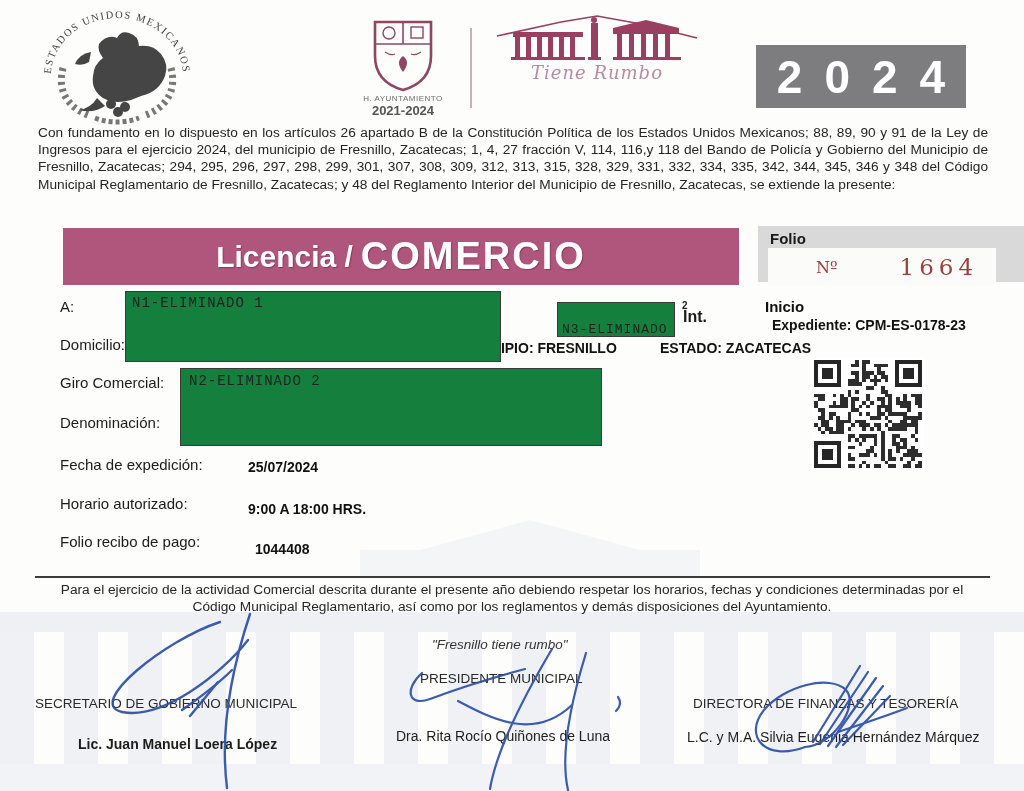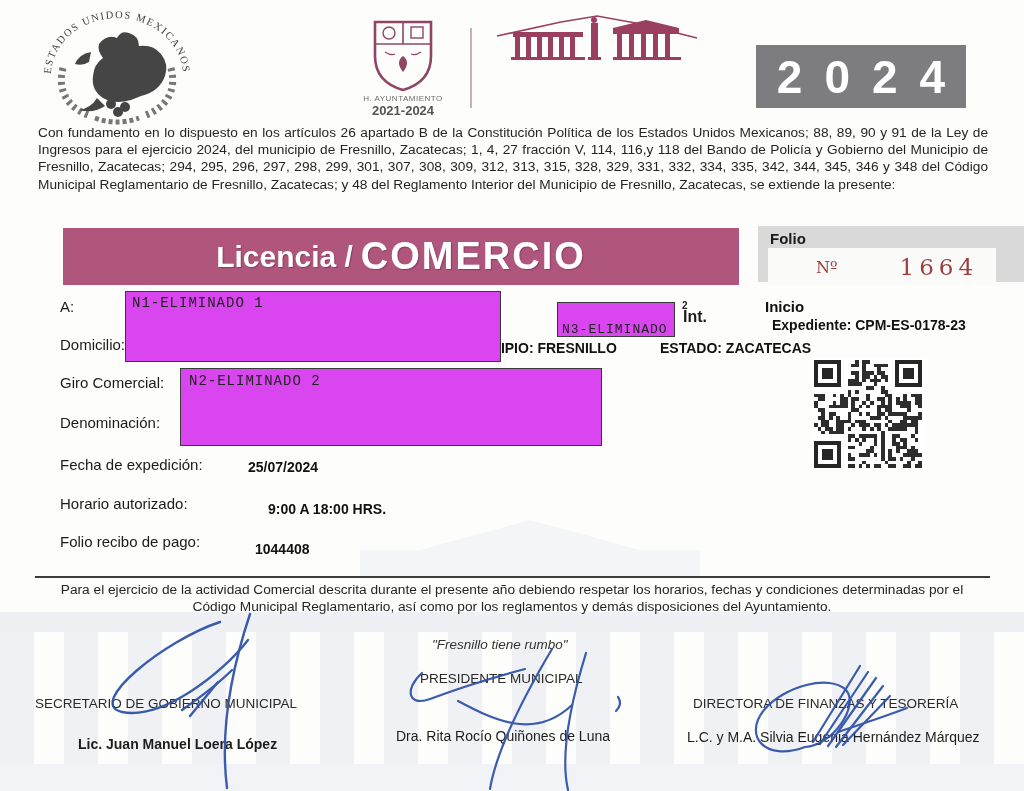--- a/index.html
+++ b/index.html
@@ -40,21 +40,21 @@
   .folio-panel{left:758px;top:226px;width:252px;height:56px;background:#d9d9d9;padding-left:47px;}
   .folio-label{position:absolute;left:12px;top:4px;font-size:15px;font-weight:bold;color:#1a1a1a;}
   .folio-inner{position:absolute;left:10px;top:22px;width:228px;height:38px;background:#fbfbfa;display:flex;align-items:center;}
   .folio-no{font-family:"DejaVu Serif","Liberation Serif",serif;color:#9c3f3f;font-size:16px;margin-left:48px;}
   .folio-num{font-family:"DejaVu Serif","Liberation Serif",serif;color:#9c3f3f;font-size:23px;letter-spacing:5px;margin-left:62px;}
 
   
   .lbl{font-size:15px;color:#1b1b1b;}
   .val-b{font-size:14px;font-weight:bold;color:#111;}
   .mono{font-family:"Liberation Mono","DejaVu Sans Mono",monospace;font-size:14px;letter-spacing:1px;color:#222;}
-  .fbox{border:1.6px solid #3a3a3a;background:#d946ef;box-sizing:border-box;}
+  .fbox{border:1.6px solid #3a3a3a;background:#15803d;box-sizing:border-box;}
   .box-a{left:125px;top:291px;width:376px;height:71px;z-index:2;padding:1px 6px;}
   .box-n3{left:557px;top:302px;width:118px;height:35px;z-index:2;padding:16px 4px;}
   .box-giro{left:180px;top:368px;width:422px;height:78px;z-index:2;padding:2px 8px;}
   .municipio{left:455px;top:340px;z-index:1;}
   .estado{left:660px;top:340px;z-index:1;}
   .int-wrap{left:683px;top:308px;font-weight:bold;font-size:16px;}
   .int-wrap .sup{position:absolute;top:-8px;left:-1px;font-size:10px;font-weight:bold;}
   .qr-box{left:812px;top:358px;width:112px;height:112px;z-index:1;background:#fff;}
   .qr-grid{position:absolute;inset:2px;display:grid;grid-template-columns:repeat(29,1fr);grid-template-rows:repeat(29,1fr);}
   .qm{background:transparent;}
@@ -131,20 +131,21 @@
       <rect x="97" y="43" width="13" height="3" fill="#9a3f60"></rect>
       <rect x="122" y="14" width="66" height="6" fill="#9a3f60"></rect>
       <path d="M122,14 L155,6 L188,14 Z" fill="#9a3f60"></path>
       <rect x="126" y="20" width="5" height="23" fill="#9a3f60"></rect>
       <rect x="138" y="20" width="5" height="23" fill="#9a3f60"></rect>
       <rect x="150" y="20" width="5" height="23" fill="#9a3f60"></rect>
       <rect x="162" y="20" width="5" height="23" fill="#9a3f60"></rect>
       <rect x="174" y="20" width="5" height="23" fill="#9a3f60"></rect>
       <rect x="122" y="43" width="68" height="3" fill="#9a3f60"></rect>
     </svg>
+    <div class="logo-slogan">Tiene Rumbo</div>
   </div>
 
   <div class="abs year-box">
     <span>2024</span>
   </div>
 
   <div class="abs legal">Con fundamento en lo dispuesto en los artículos 26 apartado B de la Constitución Política de los Estados Unidos Mexicanos; 88, 89, 90 y 91 de la Ley de Ingresos para el ejercicio 2024, del municipio de Fresnillo, Zacatecas; 1, 4, 27 fracción V, 114, 116,y 118 del Bando de Policía y Gobierno del Municipio de Fresnillo, Zacatecas; 294, 295, 296, 297, 298, 299, 301, 307, 308, 309, 312, 313, 315, 328, 329, 331, 332, 334, 335, 342, 344, 345, 346 y 348 del Código Municipal Reglamentario de Fresnillo, Zacatecas; y 48 del Reglamento Interior del Municipio de Fresnillo, Zacatecas, se extiende la presente:</div>
 
   <div class="abs banner">
     <span class="lt">Licencia /</span>
@@ -1028,21 +1029,21 @@
       </div>
     <div class="qf" style="left:2px;top:2px;"></div>
     <div class="qf" style="right:2px;top:2px;"></div>
     <div class="qf" style="left:2px;bottom:2px;"></div>
   </div>
 
   <div class="abs lbl" style="left:60px;top:456px;">Fecha de expedición:</div>
   <div class="abs val-b" style="left:248px;top:459px;">25/07/2024</div>
 
   <div class="abs lbl" style="left:60px;top:495px;">Horario autorizado:</div>
-  <div class="abs val-b" style="left:248px;top:501px;margin-left:20px;">9:00 A 18:00 HRS.</div>
+  <div class="abs val-b" style="left:248px;top:501px;">9:00 A 18:00 HRS.</div>
 
   <div class="abs lbl" style="left:60px;top:533px;">Folio recibo de pago:</div>
   <div class="abs val-b" style="left:255px;top:541px;">1044408</div>
 
   <div class="abs divider-h"></div>
   <div class="abs footer-par">Para el ejercicio de la actividad Comercial descrita durante el presente año debiendo respetar los horarios, fechas y condiciones determinadas por el Código Municipal Reglamentario, así como por los reglamentos y demás disposiciones del Ayuntamiento.</div>
 
   <svg class="abs sig-svg" style="left:70px;top:612px;" width="220" height="178" viewBox="0 0 220 178">
     <g fill="none" stroke="#2b4fa8" stroke-width="2.4" stroke-linecap="round" opacity=".92">
       <path d="M150 10 C 95 28, 15 92, 52 100 C 92 108, 152 62, 178 28"></path>

